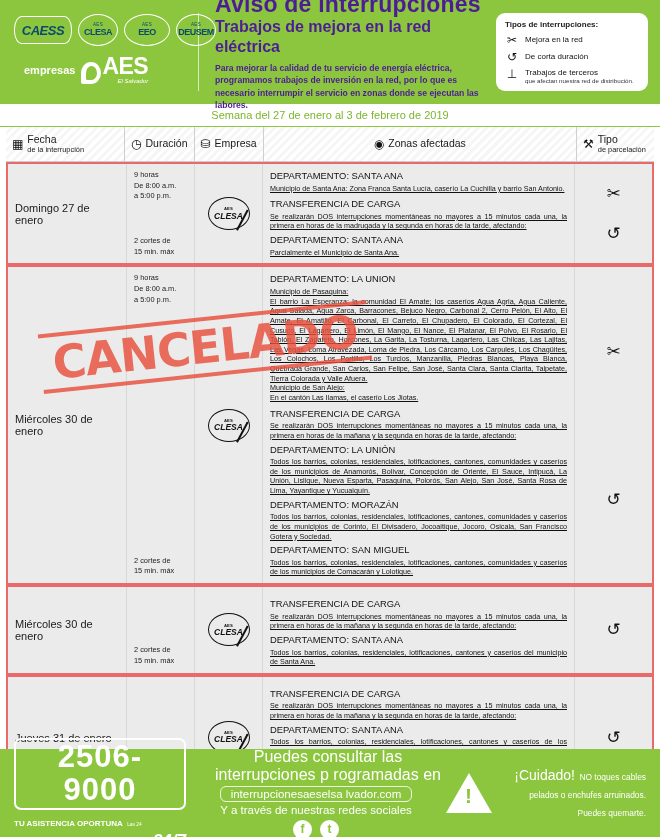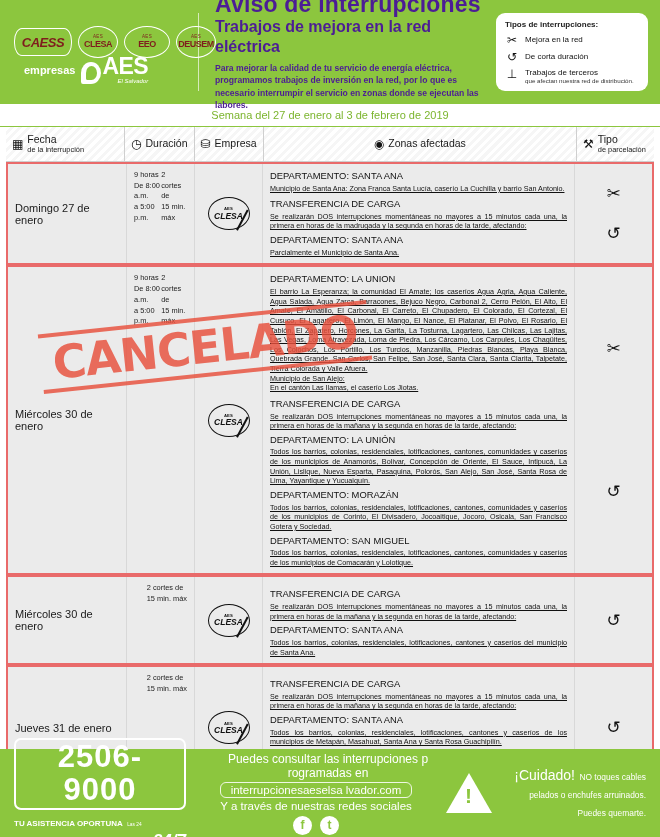--- a/index.html
+++ b/index.html
@@ -27,26 +27,25 @@
     height:100%;
     position:relative;
     flex:0 0 190px;
   }
   .logo-row{
     position:absolute;top:14px;left:6px;
     display:flex;align-items:center;gap:6px;
   }
   .logo-badge{
     border:1.4px solid #ffffff;
-    color:#7f1d1d;
+    color:#0c4a6e;
     display:flex;align-items:center;justify-content:center;
     font-weight:bold;
     letter-spacing:-0.5px;
     line-height:1;
-    margin-top:12px;
   }
   .lb-caess{
     width:56px;height:26px;border-radius:8px/13px;
     font-size:13px;font-style:italic;
   }
   .lb-oval{
     width:38px;height:30px;border-radius:50%;
     font-size:7px;flex-direction:column;
   }
   .lb-oval .top{font-size:4.5px;font-weight:normal;letter-spacing:.3px;}
@@ -130,21 +129,21 @@
     position:relative;
   }
   .trow.alt{
     background:repeating-linear-gradient(135deg,#ffffff 0 3px,#f4f4f4 3px 6px);
   }
   .trow.plain{background:#ffffff;}
   .td{box-sizing:border-box;padding:6px 7px;}
   .td + .td{border-left:1px solid #d8d8d8;}
 
   .date-cell{display:flex;align-items:center;font-size:11px;color:#1a1a1a;}
-  .dur-cell{font-size:7.4px;color:#222;line-height:1.45;display:flex;flex-direction:row;}
+  .dur-cell{font-size:7.4px;color:#222;line-height:1.45;display:flex;flex-direction:column;}
   .dur-gap{flex:1 1 auto;min-height:10px;}
   .emp-cell{display:flex;align-items:center;justify-content:center;}
   .tipo-cell{display:flex;flex-direction:column;align-items:center;justify-content:space-around;padding:10px 0;}
   .tipo-ico{font-size:17px;line-height:1;color:#111;}
 
   .clesa-mark{
     width:40px;height:31px;border-radius:50%;
     border:1.5px solid #111;position:relative;
     display:flex;align-items:center;justify-content:center;
     flex-direction:column;
@@ -202,21 +201,21 @@
     color:#fff;font-size:31px;font-weight:bold;
     letter-spacing:1px;text-align:center;
     padding:1px 6px 2px;line-height:1.05;
   }
   .phone-sub{display:flex;align-items:flex-end;gap:5px;margin-top:2px;}
   .phone-sub .l1{color:#fff;font-size:8px;font-weight:bold;line-height:1.1;}
   .phone-sub .l2{color:#fff;font-size:4.8px;line-height:1.1;}
   .phone-247{color:#fff;font-size:17px;font-weight:bold;font-style:italic;line-height:.9;}
 
   .foot-center{flex:1 1 auto;text-align:center;color:#fff;}
-  .fc-line1{font-size:12px;padding-left:24px;}
+  .fc-line1{font-size:16px;padding-left:24px;}
   .fc-url{
     display:inline-block;border:1px solid rgba(255,255,255,.85);
     border-radius:6px;padding:1px 10px;margin:2px 0;
     font-size:11.5px;color:#fff;
   }
   .fc-line3{font-size:11.5px;}
   .social{display:flex;justify-content:center;gap:8px;margin-top:4px;}
   .sbtn{
     width:19px;height:19px;border-radius:50%;
     background:#fff;color:#8cc63e;
@@ -383,20 +382,21 @@
 15 min. máx</span>
             </div>
             <div class="td c-emp emp-cell">
               <span class="clesa-mark">
                 <span class="t">AES</span>
                 <span class="m">CLESA</span>
               </span>
             </div>
             <div class="td c-zonas zonas-cell">
               <div class="dep">DEPARTAMENTO: LA UNION</div>
+              <div class="muni just">Municipio de Pasaquina:</div>
               <div class="muni just">El barrio La Esperanza; la comunidad El Amate; los caseríos Agua Agria, Agua Caliente, Agua Salada, Agua Zarca, Barracones, Bejuco Negro, Carbonal 2, Cerro Pelón, El Alto, El Amate, El Amatillo, El Carbonal, El Carreto, El Chupadero, El Colorado, El Cortezal, El Cusuco, El Lagartero, El Limón, El Mango, El Nance, El Platanar, El Polvo, El Rosario, El Tablón, El Zapatero, Horcones, La Garita, La Tosturna, Lagartero, Las Chilcas, Las Lajitas, Las Vegas, Loma Atravezada, Loma de Piedra, Los Cárcamo, Los Carpules, Los Chagüites, Los Colochos, Los Portillo, Los Turcios, Manzanilla, Piedras Blancas, Playa Blanca, Quebrada Grande, San Carlos, San Felipe, San José, Santa Clara, Santa Clarita, Talpetate, Tierra Colorada y Valle Afuera.</div>
               <div class="muni just">Municipio de San Alejo:</div>
               <div class="muni just">En el cantón Las Ilamas, el caserío Los Jiotas.</div>
               <div class="tc">TRANSFERENCIA DE CARGA</div>
               <div class="muni just">Se realizarán DOS interrupciones momentáneas no mayores a 15 minutos cada una, la primera en horas de la mañana y la segunda en horas de la tarde, afectando:</div>
               <div class="dep">DEPARTAMENTO: LA UNIÓN</div>
               <div class="muni just">Todos los barrios, colonias, residenciales, lotificaciones, cantones, comunidades y caseríos de los municipios de Anamorós, Bolívar, Concepción de Oriente, El Sauce, Intipucá, La Unión, Lislique, Nueva Esparta, Pasaquina, Polorós, San Alejo, San José, Santa Rosa de Lima, Yayantique y Yucuaiquín.</div>
               <div class="dep">DEPARTAMENTO: MORAZÁN</div>
               <div class="muni just">Todos los barrios, colonias, residenciales, lotificaciones, cantones, comunidades y caseríos de los municipios de Corinto, El Divisadero, Jocoaitique, Jocoro, Osicala, San Francisco Gotera y Sociedad.</div>
               <div class="dep">DEPARTAMENTO: SAN MIGUEL</div>

